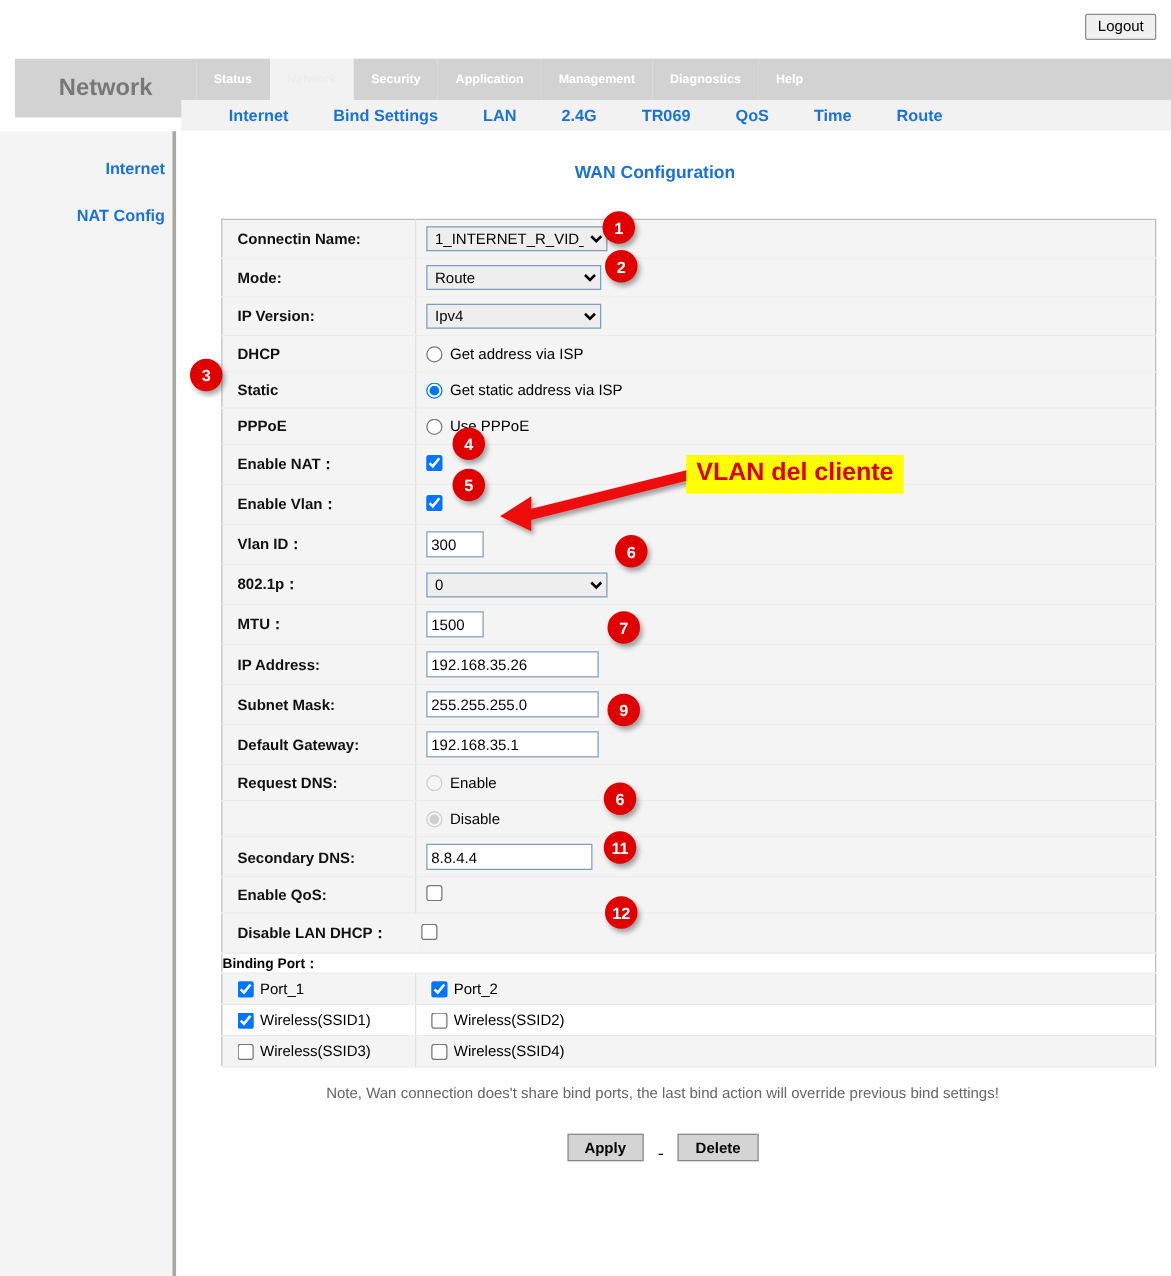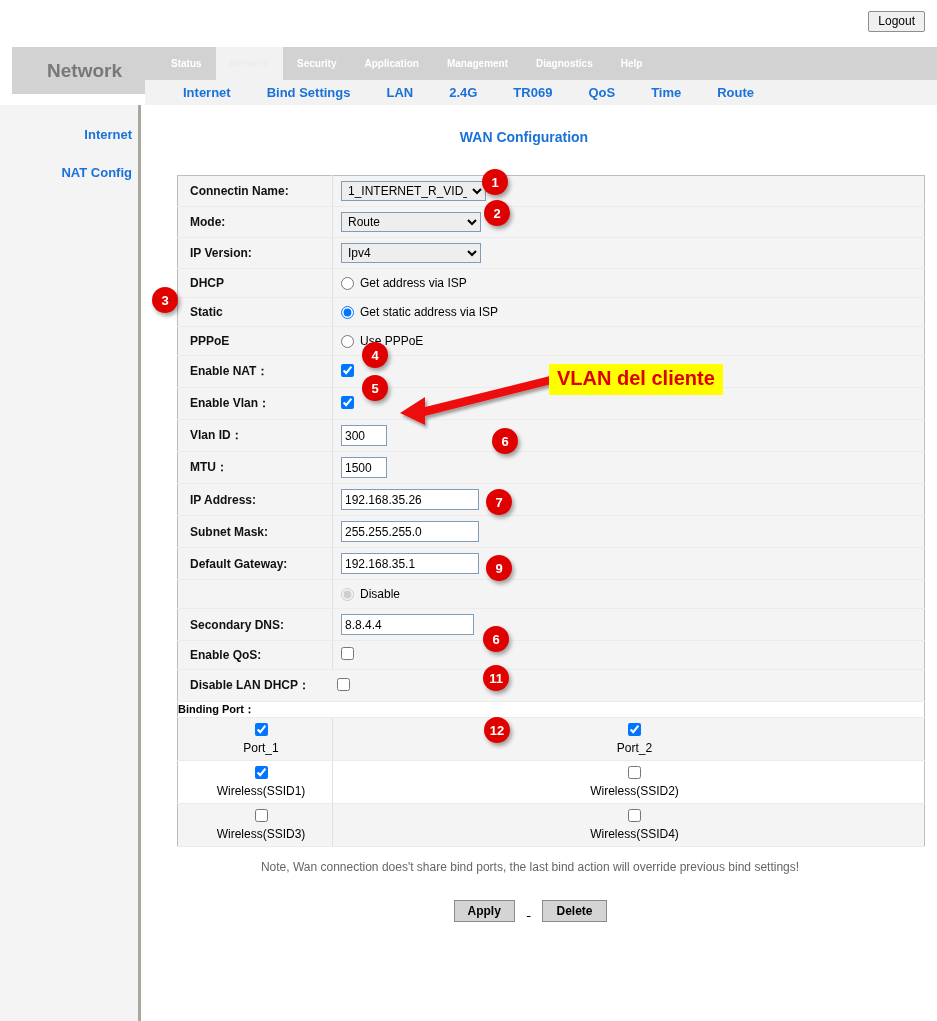--- a/index.html
+++ b/index.html
@@ -226,21 +226,20 @@
     font-weight: bold;
     font-size: 11px;
     padding: 6px 0 6px 12px;
   }
   .bind-cell {
     font-size: 12px;
     padding: 5px 0 5px 12px;
     display: flex;
     align-items: center;
     gap: 5px;
-    flex-direction: column;
   }
   td.bindL { width: 155px; border-right: 1px solid #e0e0e0; }
 
   .note {
     text-align: center;
     color: #666666;
     font-size: 12px;
     margin: 13px 0 0 -18px;
   }
   .btnrow {
@@ -409,20 +408,28 @@
         </td>
       </tr>
 
       <tr class="row shade narrow">
         <td class="lbl">Vlan ID：</td>
         <td class="val">
           <input type="text" class="txt w40" value="300" style="">
         </td>
       </tr>
 
+      <tr class="row shade narrow">
+        <td class="lbl">802.1p：</td>
+        <td class="val">
+          <select class="ipt w145">
+            <option>0</option>
+          </select>
+        </td>
+      </tr>
 
       <tr class="row shade narrow">
         <td class="lbl">MTU：</td>
         <td class="val">
           <input type="text" class="txt w40" value="1500" style="">
         </td>
       </tr>
 
       <tr class="row shade narrow">
         <td class="lbl">IP Address:</td>
@@ -438,20 +445,29 @@
         </td>
       </tr>
 
       <tr class="row shade narrow">
         <td class="lbl">Default Gateway:</td>
         <td class="val">
           <input type="text" class="txt w130" value="192.168.35.1" style="">
         </td>
       </tr>
 
+      <tr class="row shade narrow">
+        <td class="lbl">Request DNS:</td>
+        <td class="val">
+          <div class="radio-line">
+            <input type="radio" name="reqdns" disabled="" style="">
+            <span>Enable</span>
+          </div>
+        </td>
+      </tr>
 
       <tr class="row shade narrow">
         <td class="lbl">&nbsp;</td>
         <td class="val">
           <div class="radio-line">
             <input type="radio" name="reqdns" checked="" disabled="" style="">
             <span>Disable</span>
           </div>
         </td>
       </tr>

